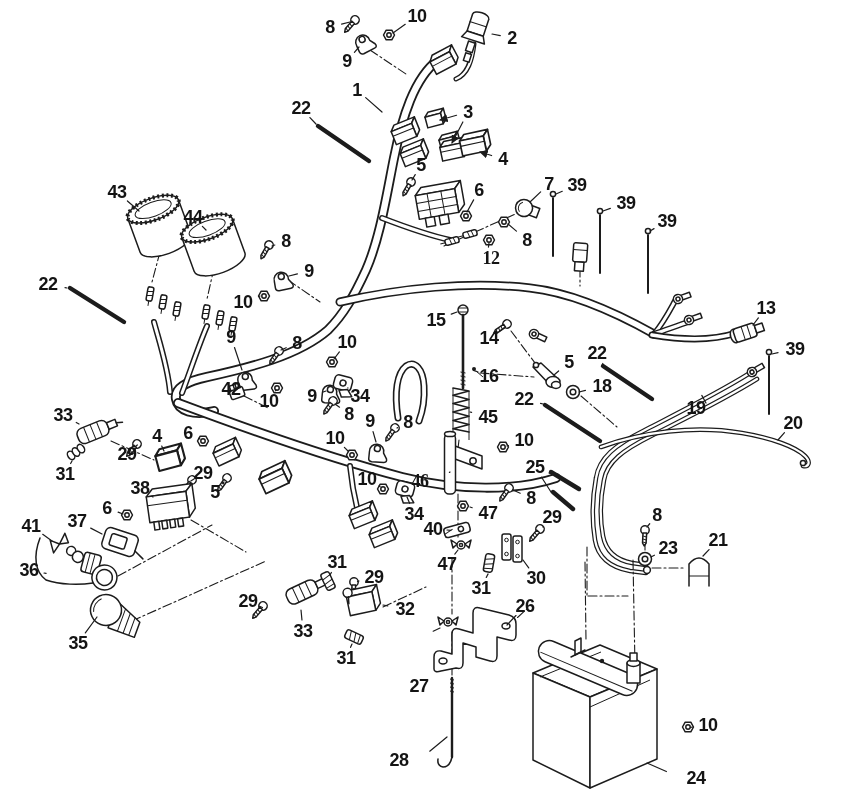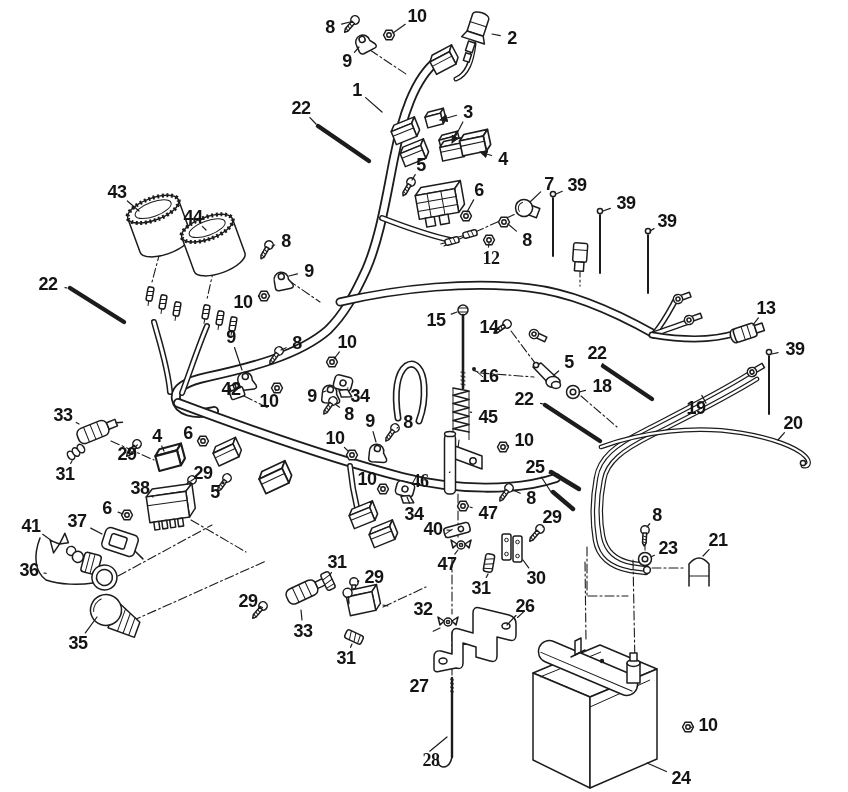--- a/index.html
+++ b/index.html
@@ -550,49 +550,49 @@
       <div class="lbl" style="left: 243px; top: 302px;">10</div>
       <div class="lbl" style="left: 347px; top: 342px;">10</div>
       <div class="lbl" style="left: 269px; top: 401px;">10</div>
       <div class="lbl" style="left: 335px; top: 438px;">10</div>
       <div class="lbl" style="left: 367px; top: 479px;">10</div>
       <div class="lbl" style="left: 524px; top: 440px;">10</div>
       <div class="lbl" style="left: 708px; top: 725px;">10</div>
       <div class="lbl" style="left: 527px; top: 240px;">8</div>
       <div class="lbl" style="left: 491px; top: 258px; font-family: Liberation Serif, serif;">12</div>
       <div class="lbl" style="left: 766px; top: 308px;">13</div>
-      <div class="lbl" style="left: 489px; top: 327px; text-align: center;">14</div>
+      <div class="lbl" style="left: 489px; top: 338px; text-align: center;">14</div>
       <div class="lbl" style="left: 436px; top: 320px;">15</div>
       <div class="lbl" style="left: 489px; top: 376px;">16</div>
       <div class="lbl" style="left: 569px; top: 362px;">5</div>
       <div class="lbl" style="left: 602px; top: 386px;">18</div>
       <div class="lbl" style="left: 696px; top: 408px;">19</div>
       <div class="lbl" style="left: 793px; top: 423px;">20</div>
       <div class="lbl" style="left: 718px; top: 540px;">21</div>
       <div class="lbl" style="left: 301px; top: 108px;">22</div>
       <div class="lbl" style="left: 48px; top: 284px;">22</div>
       <div class="lbl" style="left: 597px; top: 353px;">22</div>
       <div class="lbl" style="left: 524px; top: 399px;">22</div>
       <div class="lbl" style="left: 668px; top: 548px;">23</div>
-      <div class="lbl" style="left: 681px; top: 778px;">24</div>
+      <div class="lbl" style="left: 696px; top: 778px;">24</div>
       <div class="lbl" style="left: 535px; top: 467px;">25</div>
       <div class="lbl" style="left: 525px; top: 606px;">26</div>
       <div class="lbl" style="left: 419px; top: 638px; margin-top: 48px;">27</div>
-      <div class="lbl" style="left: 431px; top: 760px; font-family: Liberation Serif, serif;">28</div>
+      <div class="lbl" style="left: 399px; top: 760px;">28</div>
       <div class="lbl" style="left: 127px; top: 454px;">29</div>
       <div class="lbl" style="left: 203px; top: 473px;">29</div>
       <div class="lbl" style="left: 248px; top: 601px;">29</div>
       <div class="lbl" style="left: 374px; top: 577px;">29</div>
       <div class="lbl" style="left: 552px; top: 517px;">29</div>
       <div class="lbl" style="left: 536px; top: 578px;">30</div>
       <div class="lbl" style="left: 65px; top: 474px;">31</div>
       <div class="lbl" style="left: 337px; top: 562px;">31</div>
       <div class="lbl" style="left: 346px; top: 658px;">31</div>
       <div class="lbl" style="left: 481px; top: 588px;">31</div>
-      <div class="lbl" style="left: 423px; top: 609px;">32</div>
+      <div class="lbl" style="left: 405px; top: 609px;">32</div>
       <div class="lbl" style="left: 63px; top: 415px;">33</div>
       <div class="lbl" style="left: 303px; top: 631px;">33</div>
       <div class="lbl" style="left: 360px; top: 396px;">34</div>
       <div class="lbl" style="left: 414px; top: 514px;">34</div>
       <div class="lbl" style="left: 78px; top: 643px;">35</div>
       <div class="lbl" style="left: 29px; top: 570px;">36</div>
       <div class="lbl" style="left: 77px; top: 521px;">37</div>
       <div class="lbl" style="left: 140px; top: 488px;">38</div>
       <div class="lbl" style="left: 577px; top: 185px;">39</div>
       <div class="lbl" style="left: 626px; top: 203px;">39</div>

